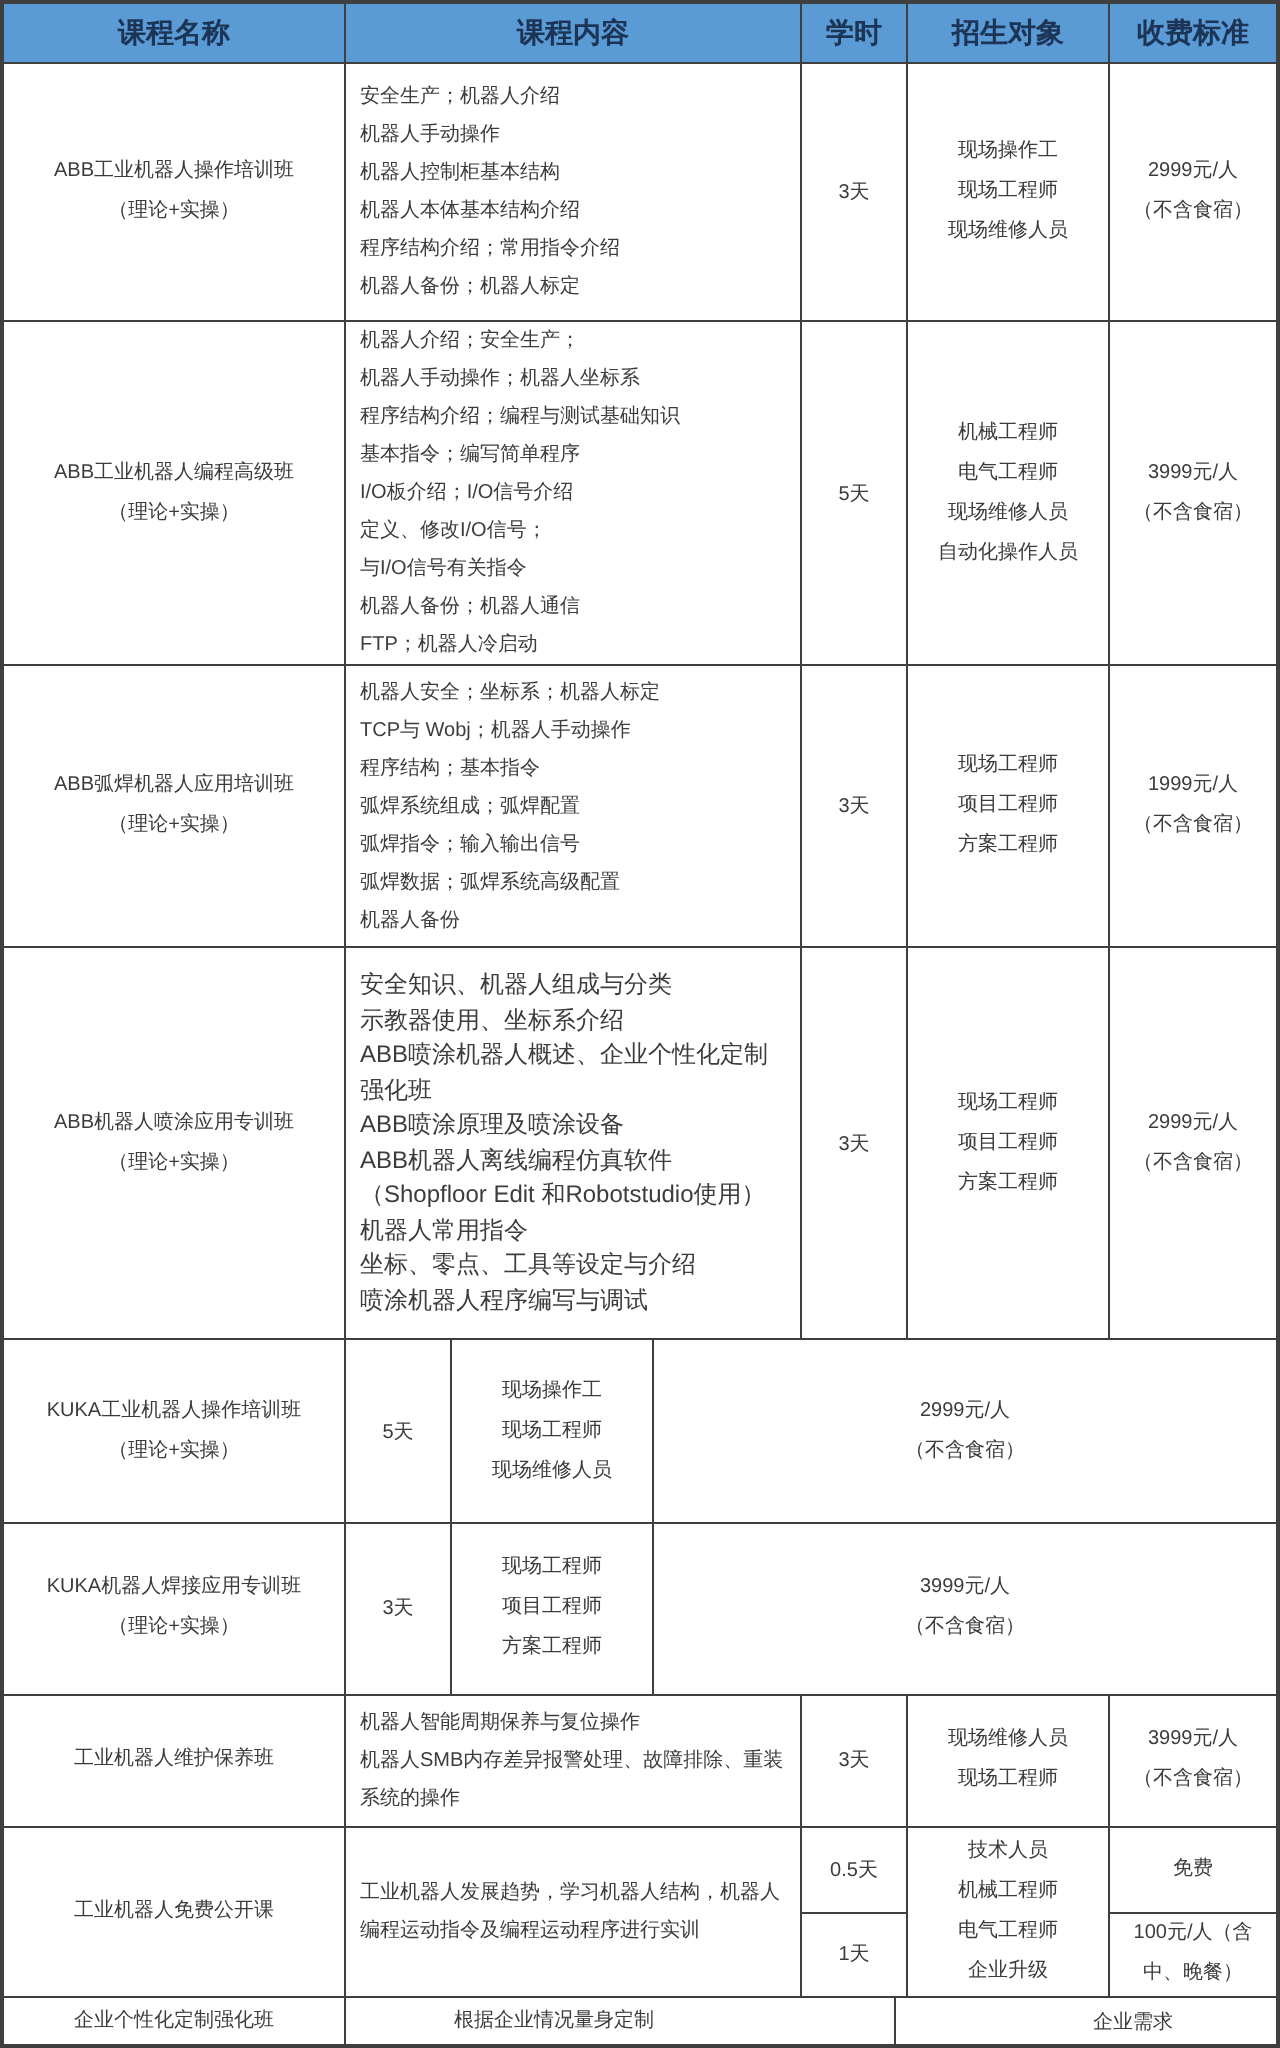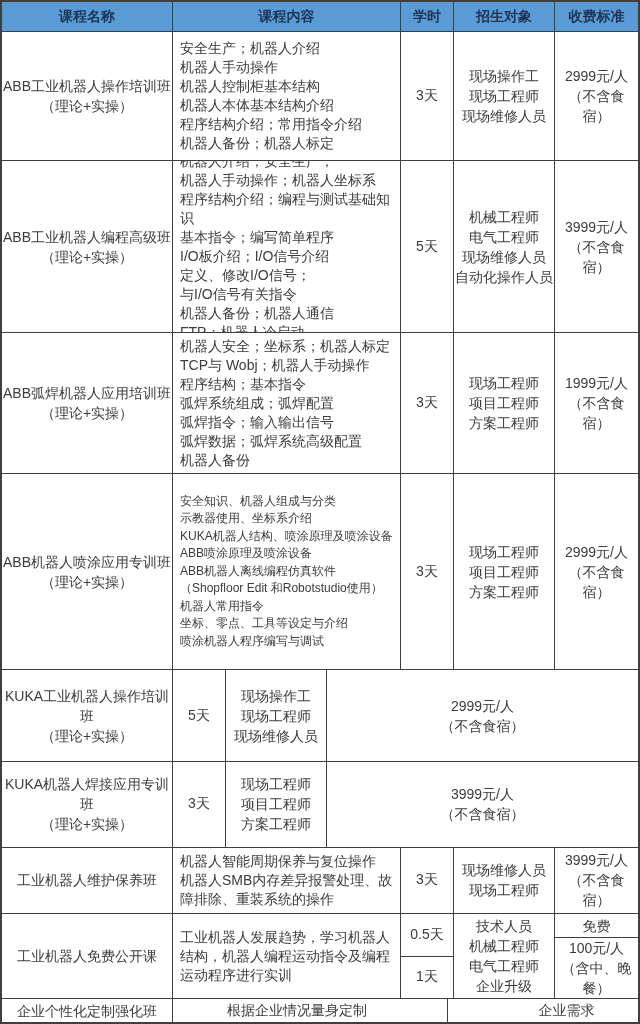--- a/index.html
+++ b/index.html
@@ -13,21 +13,21 @@
     background: #fff;
   }
   .row { display: flex; border-bottom: 1px solid var(--border-color, #3f3f3f); }
   .row:last-child { border-bottom: none; }
 
   .cell {
     border-right: 1px solid var(--border-color, #3f3f3f);
     display: flex; align-items: center; justify-content: center;
     text-align: center; white-space: pre-line;
     overflow: hidden;
-    font-size: 14px;
+    font-size: 10px;
   }
   .cell:last-child { border-right: none; }
 
   .c1 { width: 171px; line-height: 20px; }
   .c2 { width: 228px; justify-content: flex-start; text-align: left;
         padding: 2px 5px 2px 7px; line-height: 19px; }
   .c3 { width: 53px; }
   .c4 { width: 101px; line-height: 20px; }
   .c5 { flex: 1; line-height: 20px; padding: 0 2px; }
   .cmerge { flex: 1; }
@@ -125,21 +125,21 @@
 方案工程师</div>
     <div class="cell c5">1999元/人
 （不含食宿）</div>
   </div>
 
   <div class="row r4">
     <div class="cell c1">ABB机器人喷涂应用专训班
 （理论+实操）</div>
     <div class="cell c2">安全知识、机器人组成与分类
 示教器使用、坐标系介绍
-KUKA机器人结构、喷涂原理及喷涂设备
+ABB喷涂机器人概述、企业个性化定制强化班
 ABB喷涂原理及喷涂设备
 ABB机器人离线编程仿真软件
 （Shopfloor Edit 和Robotstudio使用）
 机器人常用指令
 坐标、零点、工具等设定与介绍
 喷涂机器人程序编写与调试</div>
     <div class="cell c3">3天</div>
     <div class="cell c4">现场工程师
 项目工程师
 方案工程师</div>

